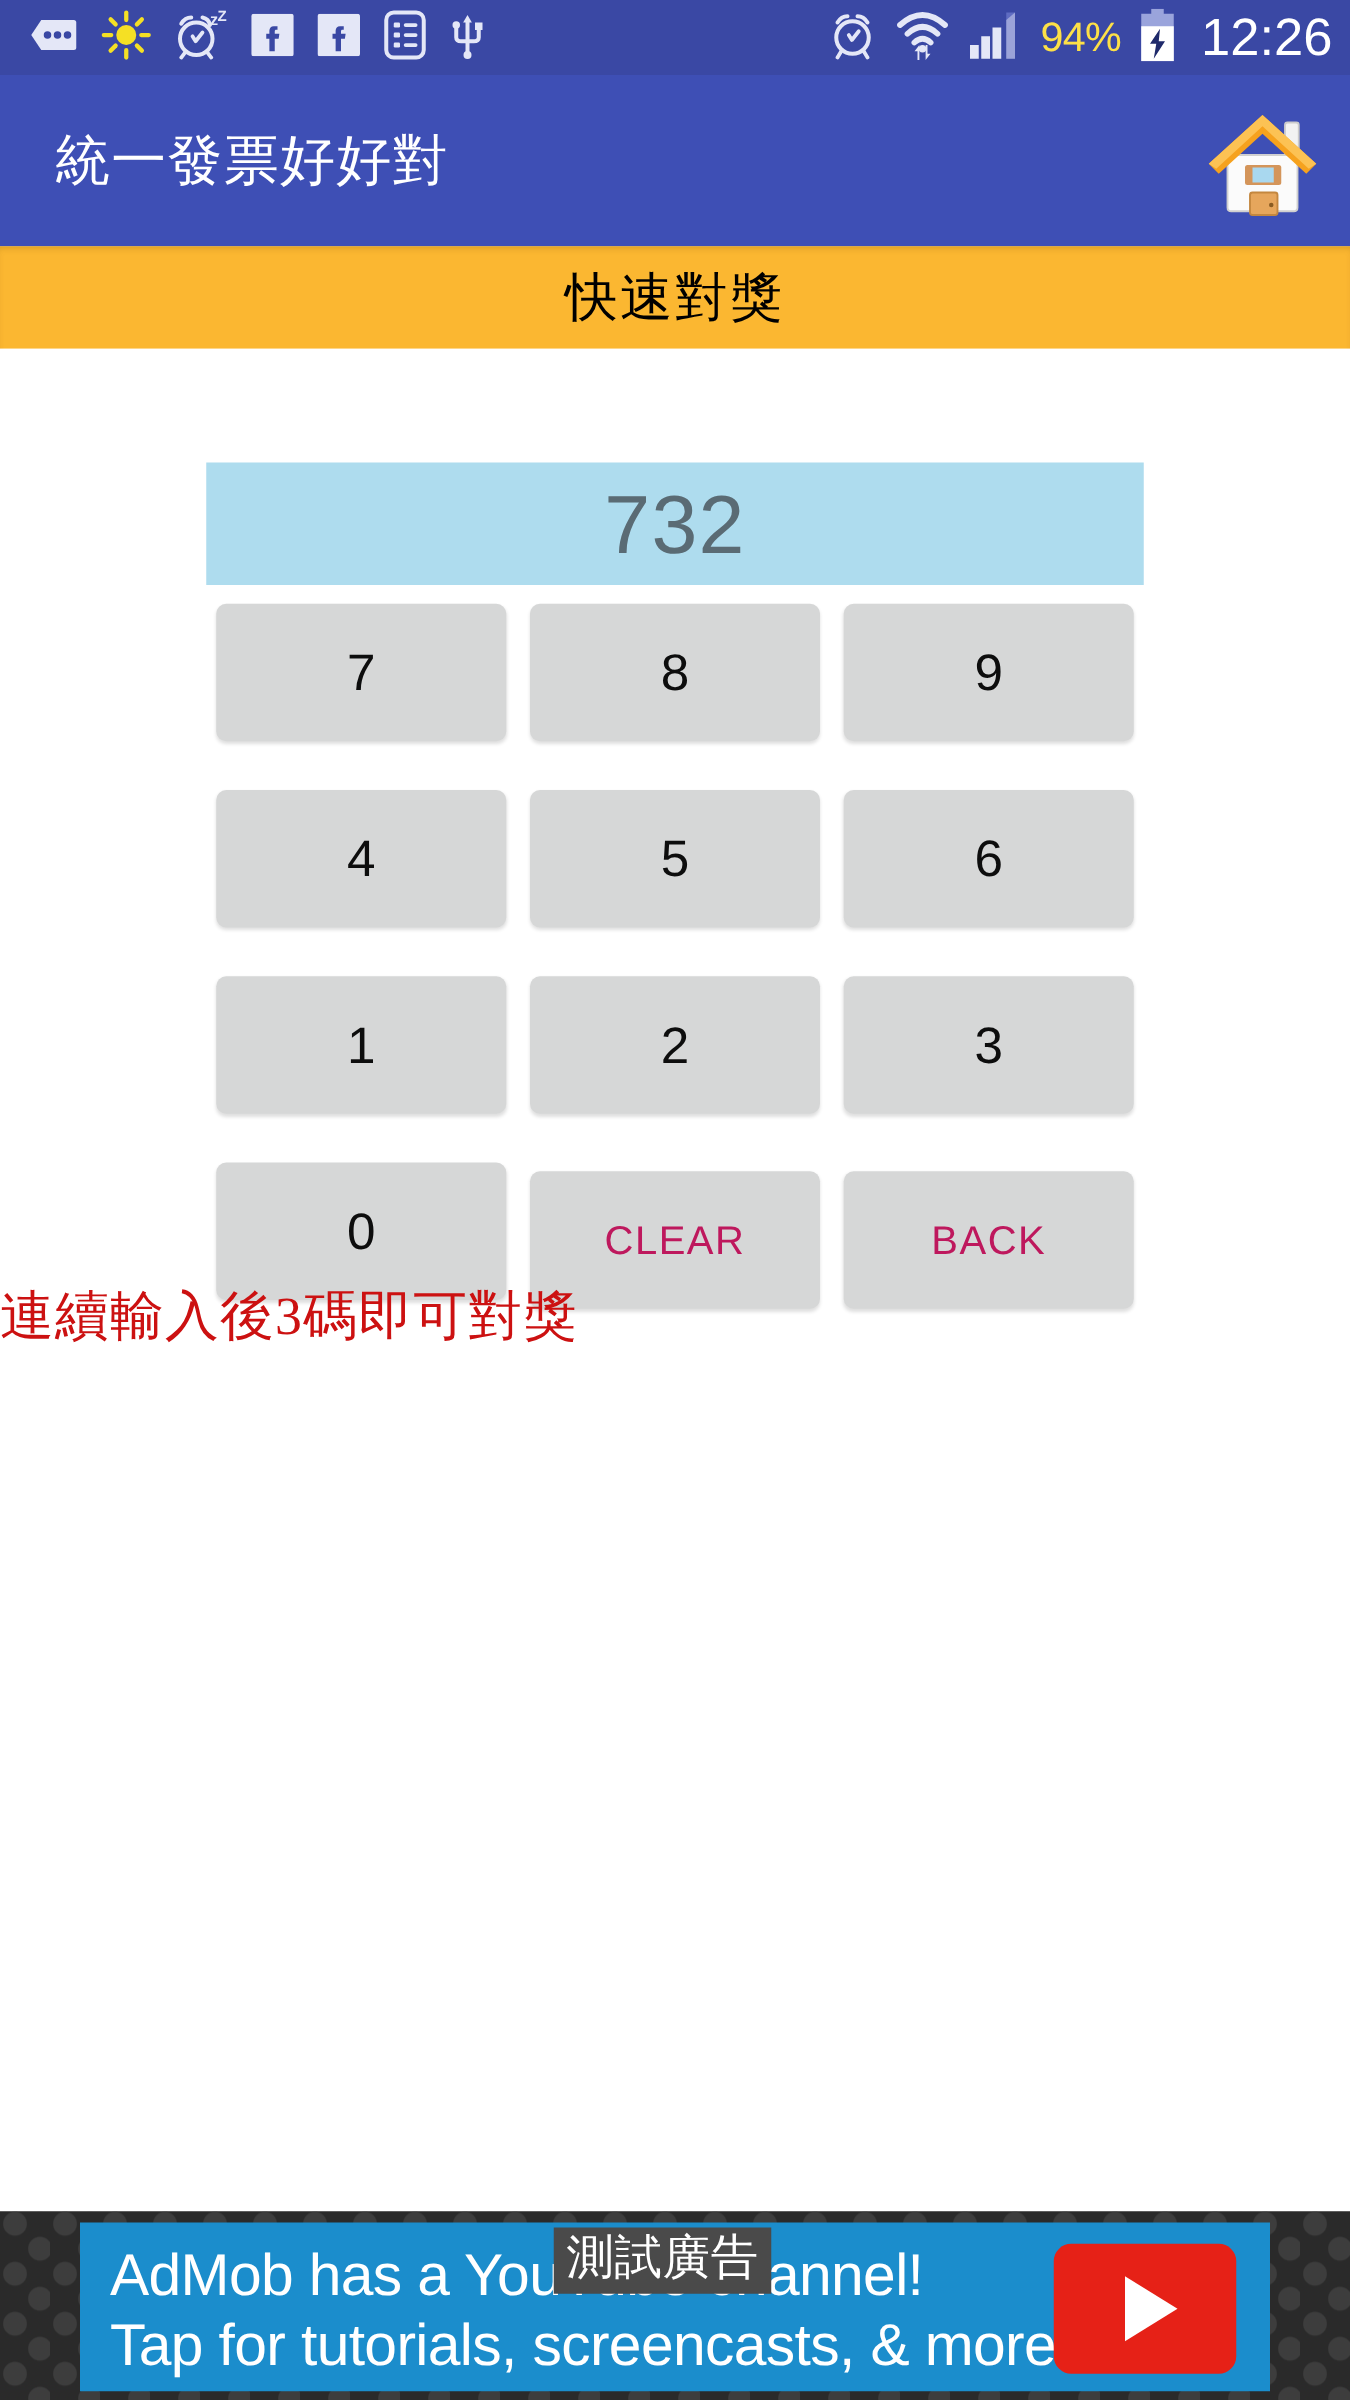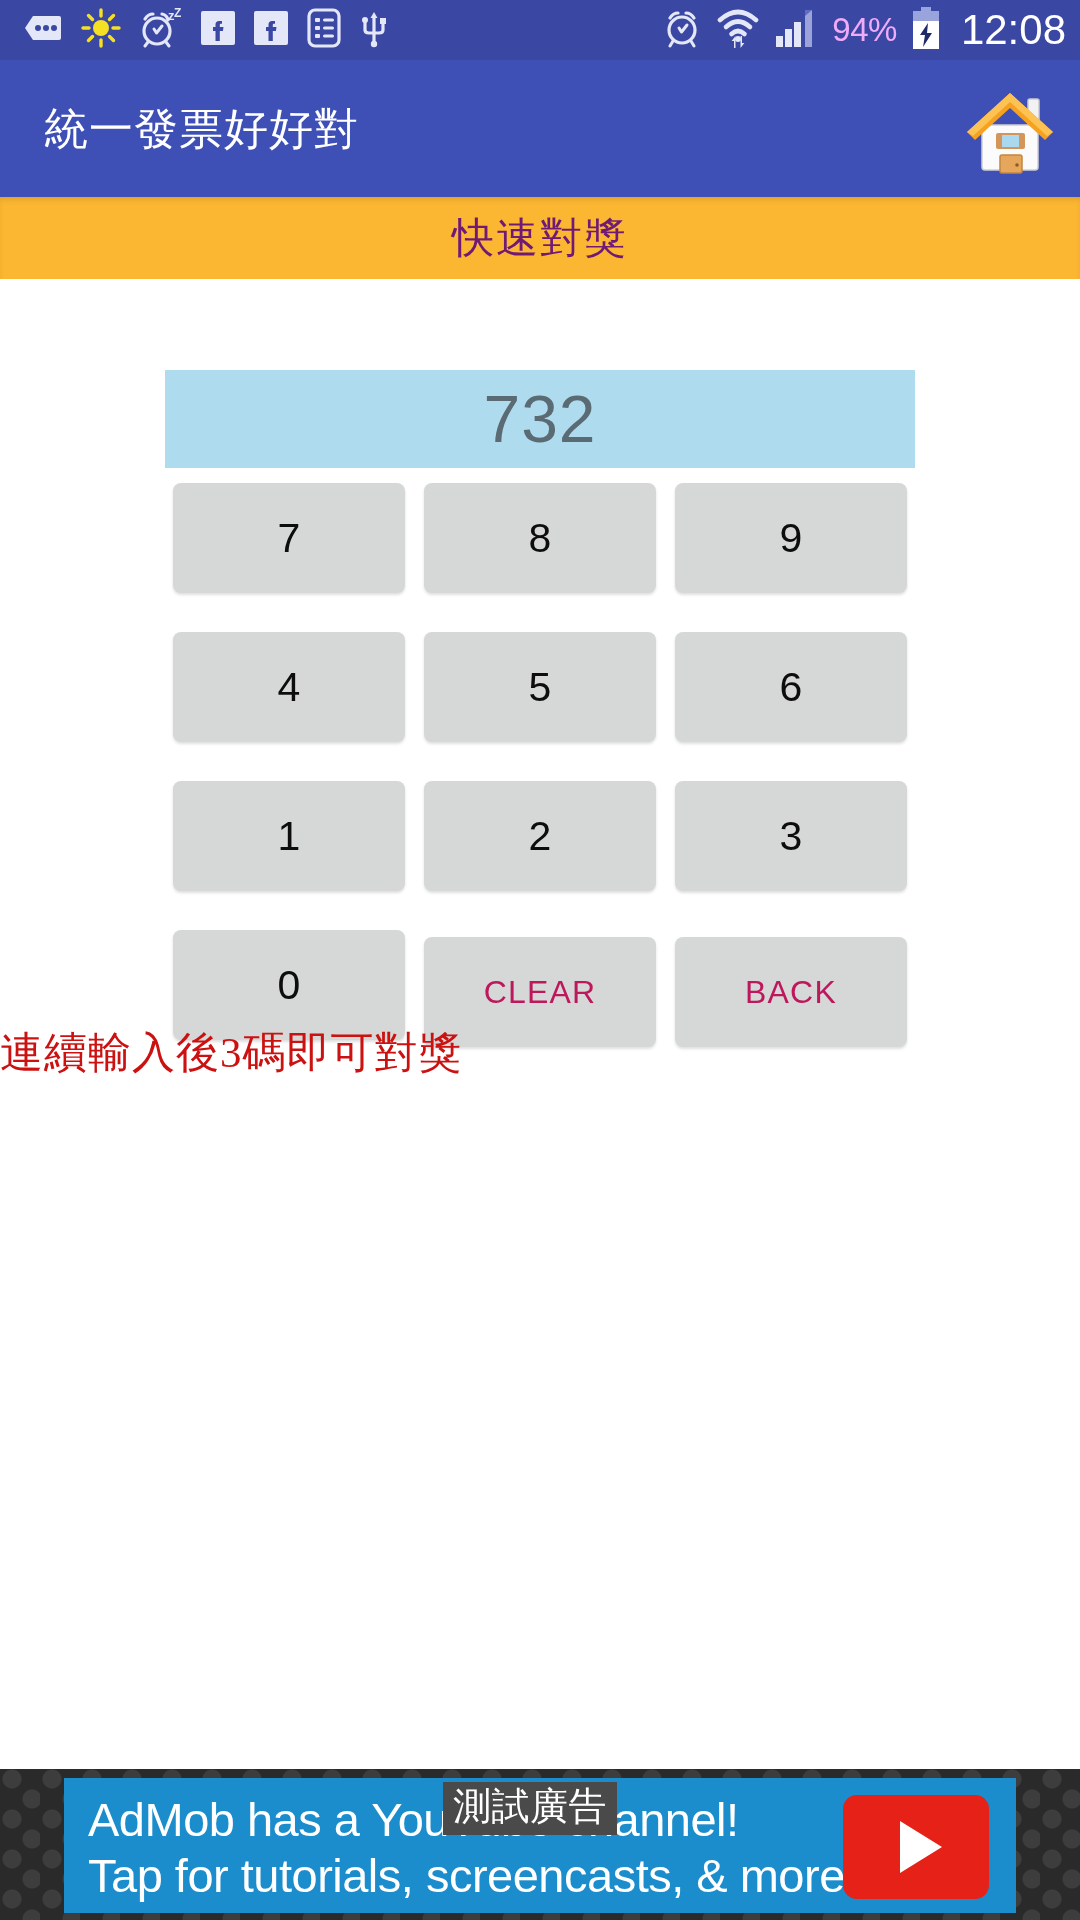--- a/index.html
+++ b/index.html
@@ -20,21 +20,21 @@
     background: #3a48a4;
     display: flex;
     align-items: center;
     box-sizing: border-box;
     padding: 0 14px 0 24px;
   }
   .sb-left { display: flex; align-items: center; gap: 19px; }
   .sb-right { display: flex; align-items: center; gap: 14px; margin-left: auto; }
   .sb-icon { display: block; }
   .sb-battery-text {
-    color: #f0abfc; font-size: 33px; letter-spacing: -0.5px;
+    color: #fde047; font-size: 33px; letter-spacing: -0.5px;
     font-family: "Liberation Sans", sans-serif;
   }
   .sb-clock {
     color: #ffffff; font-size: 42px; letter-spacing: 0px;
     margin-left: 6px; font-family: "Liberation Sans", sans-serif;
   }
 
   
   #app-bar {
     position: absolute; top: 60px; left: 0;
@@ -60,21 +60,21 @@
 
   
   #section-banner {
     position: absolute; top: 197px; left: 0;
     width: 1080px; height: 82px;
     background: #fbb731;
     display: flex; align-items: center; justify-content: center;
     box-shadow: inset 0 4px 6px -3px rgba(120,80,0,0.30);
   }
   #section-banner-label {
-    color: #701a75;
+    color: #000000;
     font-size: 42px;
     letter-spacing: 2px;
     font-family: "DejaVu Sans", "Liberation Sans", sans-serif;
   }
 
   
   #content {
     position: absolute; top: 279px; left: 0;
     width: 1080px; height: 1490px;
     background: #ffffff;
@@ -323,21 +323,21 @@
 
     <span class="sb-icon">
       <svg width="30" height="42" viewBox="0 0 30 42">
         <rect x="10" y="0" width="10" height="5" fill="#9aa4dc"></rect>
         <rect x="2" y="4" width="26" height="38" fill="#9aa4dc"></rect>
         <rect x="2" y="14" width="26" height="28" fill="#ffffff"></rect>
         <path d="M17 16 L9 28 L14 28 L12 40 L21 26 L16 26 Z" fill="#1f2a6b"></path>
       </svg>
     </span>
 
-    <span class="sb-clock">12:08</span>
+    <span class="sb-clock">12:26</span>
   </div>
 </div>
 
 <div id="app-bar">
   <div id="app-title">統一發票好好對</div>
   <div id="home-button">
     <span>
       <svg width="100" height="100" viewBox="0 0 100 100">
 
         <rect x="68" y="22" width="11" height="26" rx="2" fill="#f2f2f2" stroke="#cccccc" stroke-width="1.5"></rect>

